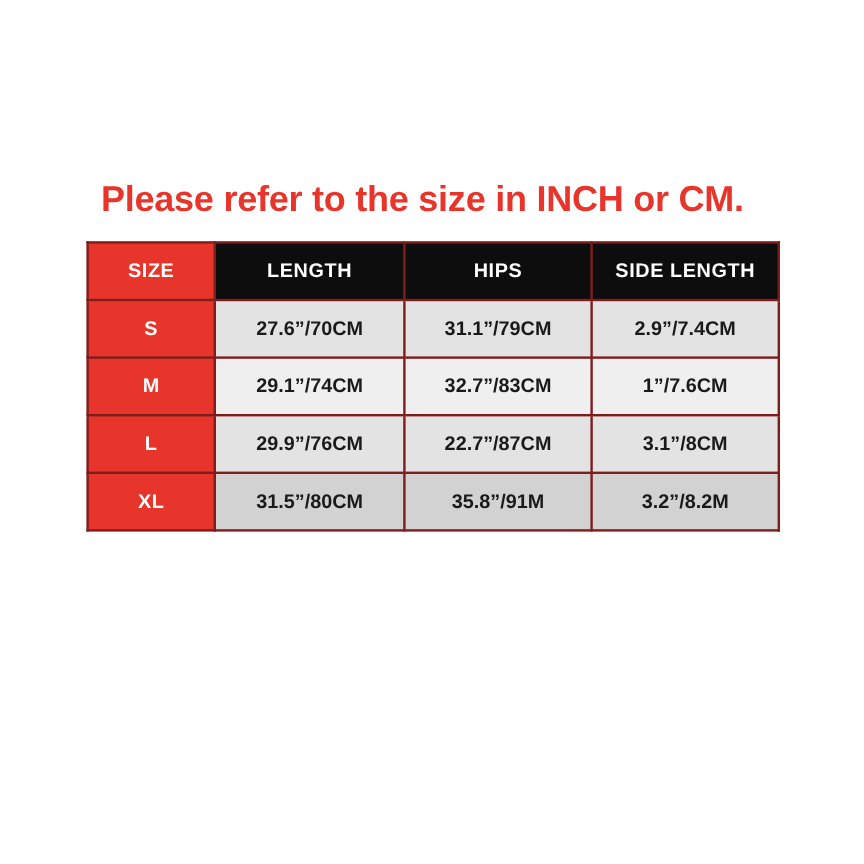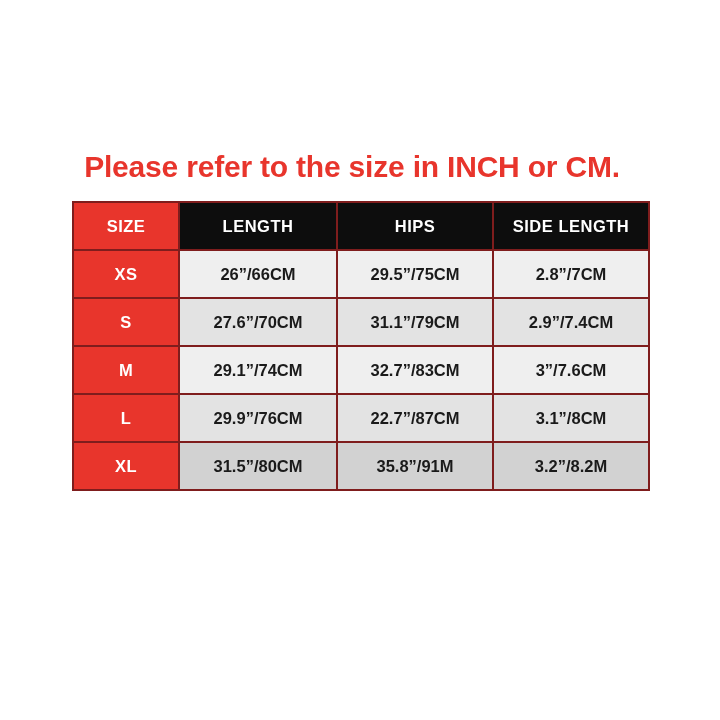--- a/index.html
+++ b/index.html
@@ -114,36 +114,30 @@
       <thead>
         <tr>
           <th class="hdr-size">SIZE</th>
           <th class="hdr-dark">LENGTH</th>
           <th class="hdr-dark">HIPS</th>
           <th class="hdr-dark">SIDE LENGTH</th>
         </tr>
       </thead>
       <tbody>
         <tr>
-          <td class="cell-size">XS</td>
-          <td class="cell-light">26”/66CM</td>
-          <td class="cell-light">29.5”/75CM</td>
-          <td class="cell-light">2.8”/7CM</td>
-        </tr>
-        <tr>
           <td class="cell-size">S</td>
           <td class="cell-mid">27.6”/70CM</td>
           <td class="cell-mid">31.1”/79CM</td>
           <td class="cell-mid">2.9”/7.4CM</td>
         </tr>
         <tr>
           <td class="cell-size">M</td>
           <td class="cell-light">29.1”/74CM</td>
           <td class="cell-light">32.7”/83CM</td>
-          <td class="cell-light">3”/7.6CM</td>
+          <td class="cell-light">1”/7.6CM</td>
         </tr>
         <tr>
           <td class="cell-size">L</td>
           <td class="cell-mid">29.9”/76CM</td>
           <td class="cell-mid">22.7”/87CM</td>
           <td class="cell-mid">3.1”/8CM</td>
         </tr>
         <tr>
           <td class="cell-size">XL</td>
           <td class="cell-dark">31.5”/80CM</td>

